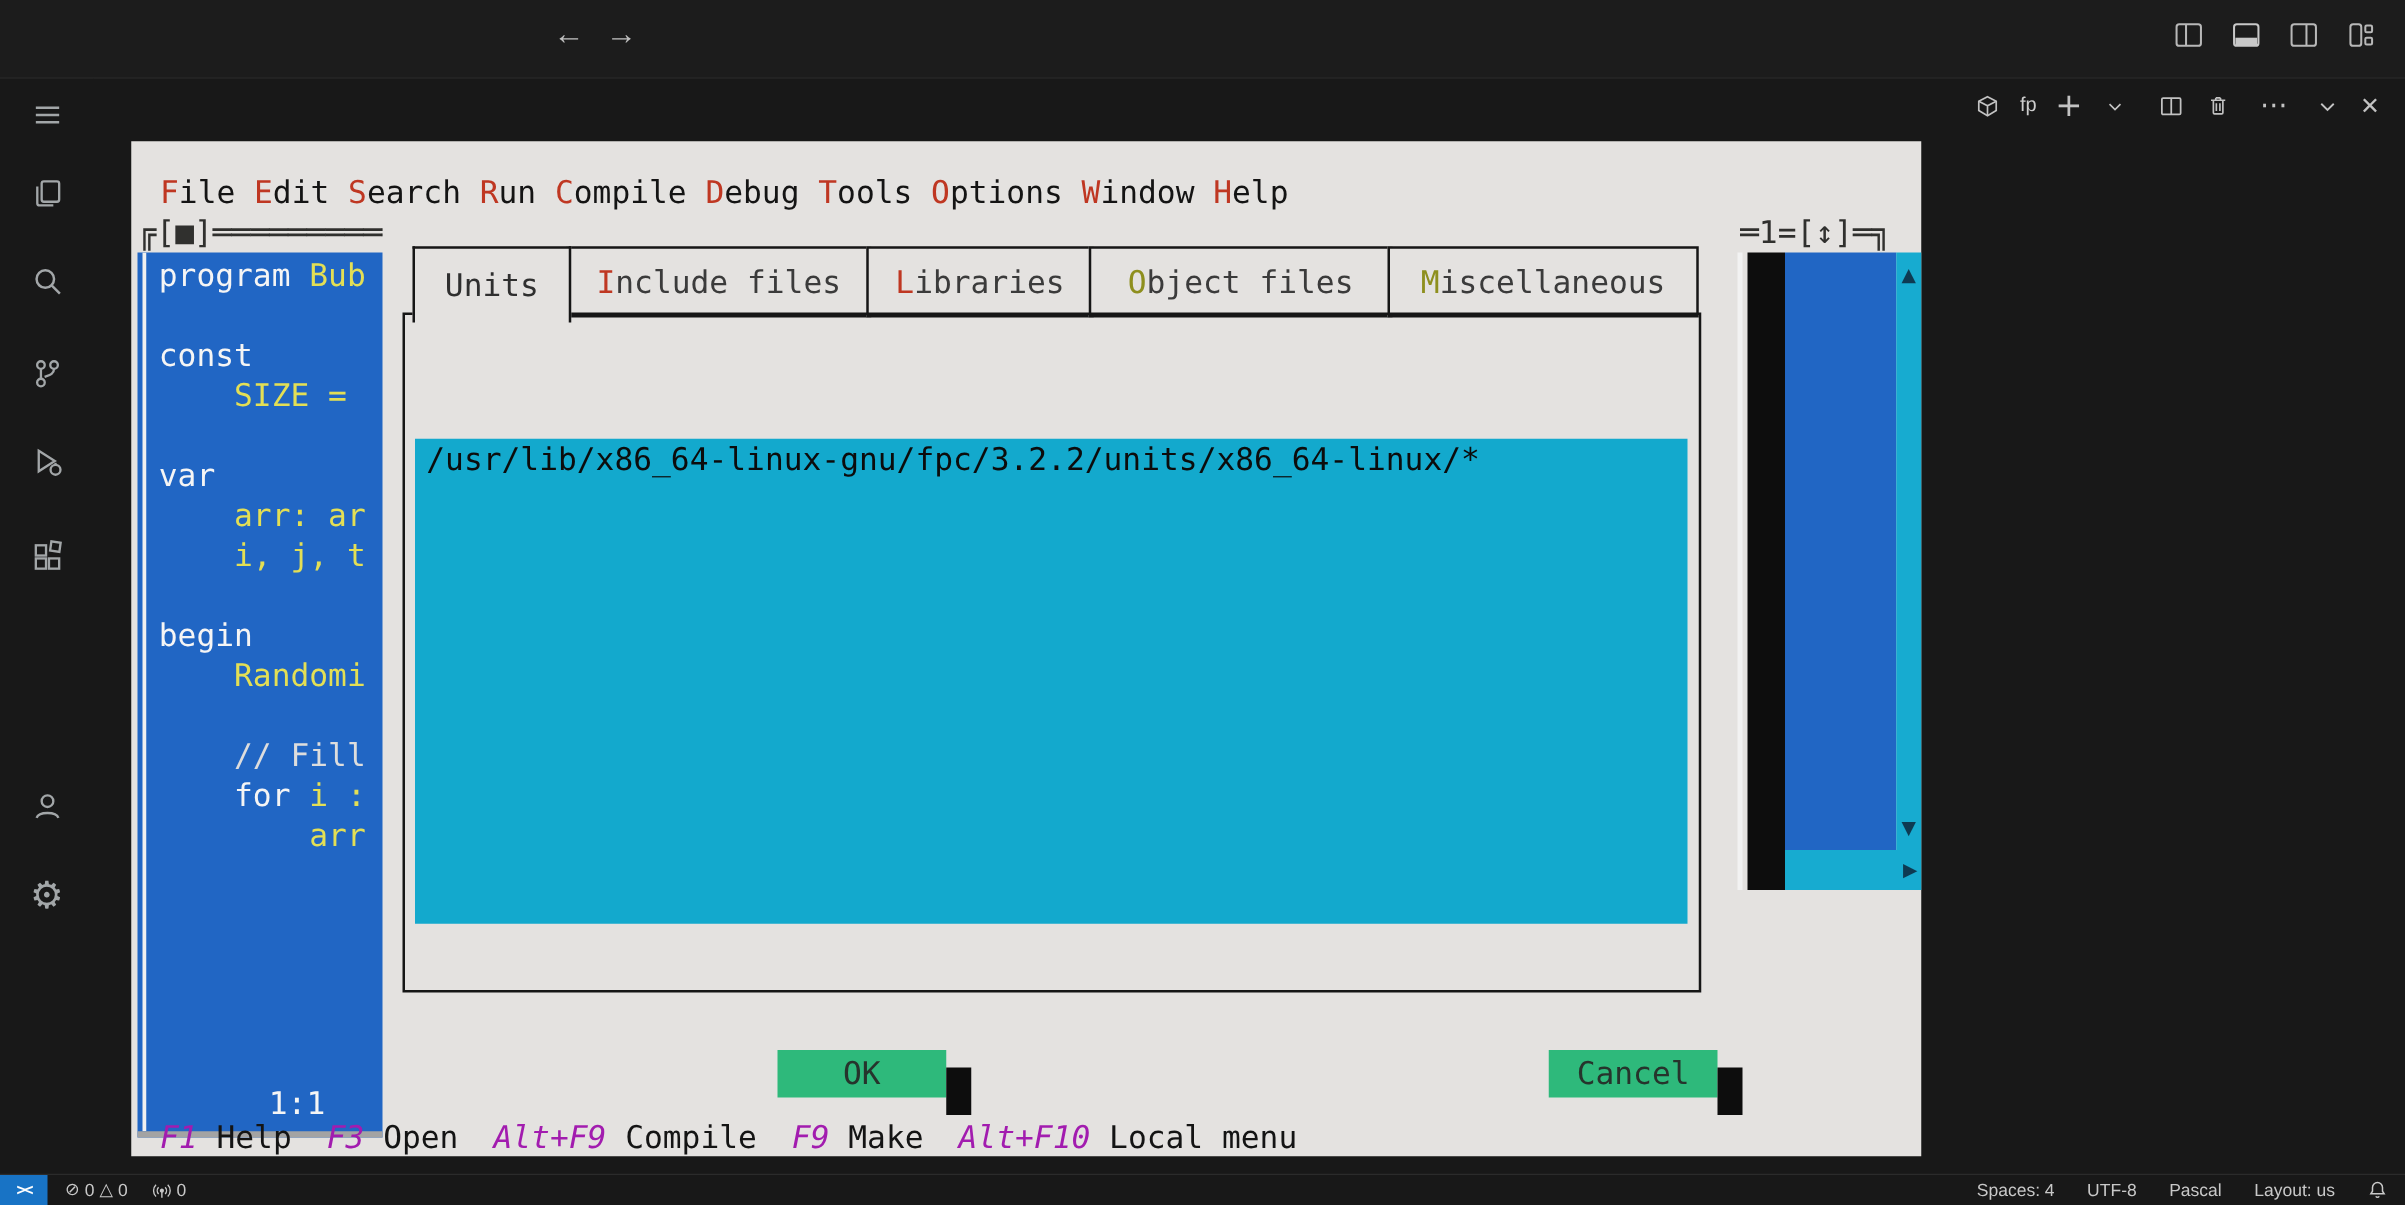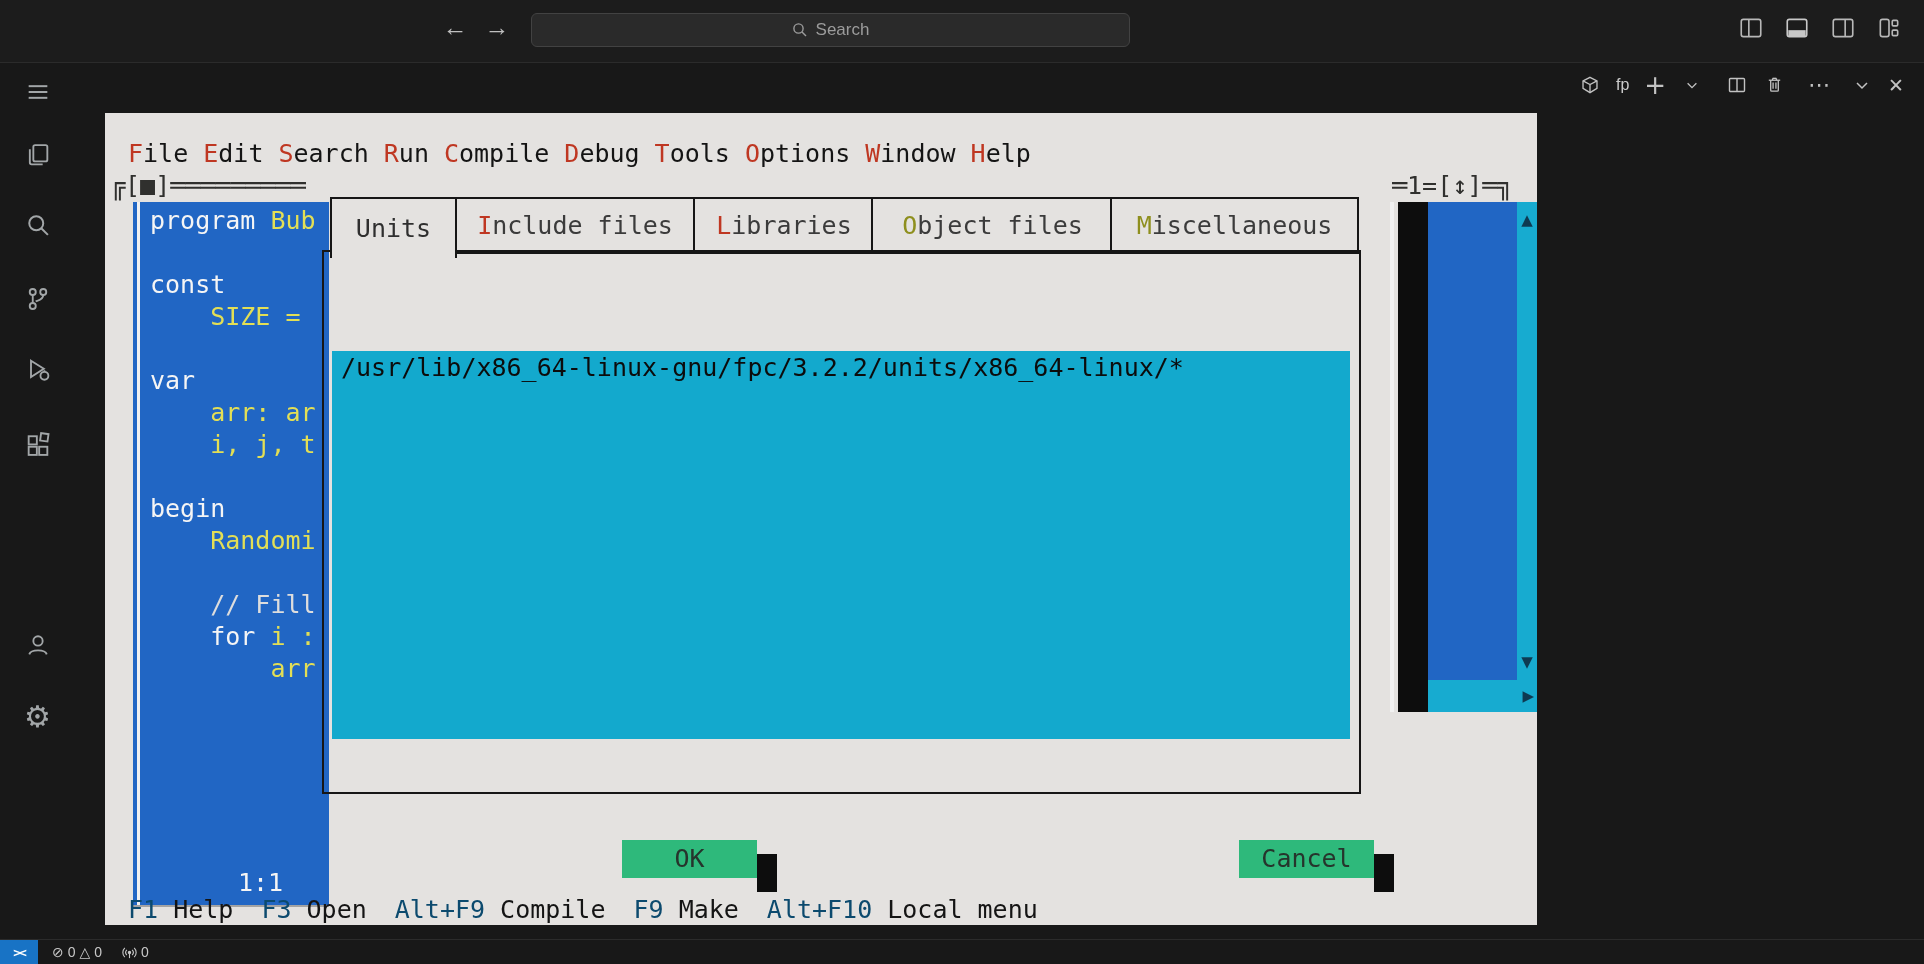--- a/index.html
+++ b/index.html
@@ -40,21 +40,21 @@
   
   .tui{position:absolute;left:105px;top:113px;width:1432px;height:812px;background:#e4e2e0;
        font-family:"DejaVu Sans Mono",monospace;font-size:25px;line-height:32px;color:#141414;}
   .fp-menubar{position:absolute;left:8px;top:25px;height:32px;white-space:pre;}
   .menu-item{color:#141414;margin-left:15px;}
   .menu-item .hot{color:#bf3722;}
 
   
   .ed-frame-left{position:absolute;left:5px;top:57px;width:196px;overflow:hidden;white-space:pre;color:#30302e;}
   .ed-blue{position:absolute;left:5px;top:89px;width:196px;height:703px;background:#2166c4;
-           overflow:hidden;border-bottom:2px solid #a3a3a3;margin-left:23px;}
+           overflow:hidden;border-bottom:5px solid #a3a3a3;}
   .ed-blue::before{content:'';position:absolute;left:4px;top:0;bottom:0;width:3px;background:#f0f0f0;}
   .code{position:absolute;left:17px;top:3px;white-space:pre;}
   .code-line{height:32px;white-space:pre;}
   .c-w{color:#f5f5f5;}
   .c-y{color:#e3df55;}
   .c-c{color:#dddddd;}
   .ed-pos{position:absolute;left:105px;bottom:6px;color:#f5f5f5;}
 
   
   .ed-frame-right{position:absolute;left:1287px;top:57px;width:145px;overflow:hidden;white-space:pre;color:#30302e;}
@@ -88,21 +88,21 @@
   .dlg-list .path{position:absolute;left:9px;top:1px;color:#0c0c0c;white-space:pre;}
   .tv-btn{position:absolute;top:727px;width:135px;height:38px;background:#2eb97b;color:#26342c;
           display:flex;align-items:center;justify-content:center;z-index:4;cursor:default;}
   .tv-btn::after{content:'';position:absolute;right:-20px;top:14px;width:20px;height:38px;background:#0d0d0d;}
   .btn-ok{left:517px;}
   .btn-cancel{left:1134px;}
 
   
   .fkeys{position:absolute;left:23px;top:781px;height:30px;white-space:pre;}
   .fk{margin-right:28px;}
-  .fk-key{color:#0c4a6e;}
+  .fk-key{color:#a21caf;font-style:italic;}
   .fk-label{color:#141414;}
 
   
   .statusbar{position:absolute;left:0;bottom:0;width:1924px;height:24px;background:#181818;
              border-top:1px solid #2b2b2b;font-size:14px;color:#c8c8c8;}
   .sb-remote{position:absolute;left:0;top:0;width:38px;height:24px;background:#1873c5;color:#fff;
              display:flex;align-items:center;justify-content:center;font-size:13px;font-weight:bold;
              letter-spacing:-2px;font-family:"DejaVu Sans Mono",monospace;cursor:default;}
   .sb-left{position:absolute;left:52px;top:0;height:24px;display:flex;align-items:center;gap:6px;}
   .sb-group{display:flex;align-items:center;gap:4px;margin-right:14px;cursor:default;}
@@ -113,27 +113,20 @@
   svg.ic{display:block;}
 </style>
 </head>
 <body>
 
 <div class="screen">
 
   <div class="titlebar">
     <div class="nav-arrow nav-back">←</div>
     <div class="nav-arrow nav-fwd">→</div>
-    <div class="searchbox">
-      <svg class="ic" width="16" height="16" viewBox="0 0 16 16">
-        <circle cx="6.5" cy="6.5" r="4.6" fill="none" stroke="#9c9c9c" stroke-width="1.4"></circle>
-        <line x1="10" y1="10" x2="14" y2="14" stroke="#9c9c9c" stroke-width="1.4"></line>
-      </svg>
-      <span>Search</span>
-    </div>
     <div class="layout-icons">
       <svg class="licon" viewBox="0 0 24 24">
         <rect x="3" y="4" width="18" height="16" rx="2" fill="none" stroke="#b8b8b8" stroke-width="1.5"></rect>
         <line x1="10" y1="4" x2="10" y2="20" stroke="#b8b8b8" stroke-width="1.5"></line>
       </svg>
       <svg class="licon" viewBox="0 0 24 24">
         <rect x="3" y="4" width="18" height="16" rx="2" fill="none" stroke="#c8c8c8" stroke-width="1.5"></rect>
         <rect x="4" y="14" width="16" height="5.5" fill="#c8c8c8"></rect>
       </svg>
       <svg class="licon" viewBox="0 0 24 24">
@@ -317,15 +310,29 @@
           <g fill="none" stroke="#c8c8c8" stroke-width="1.2">
             <path d="M5.2 5.2 a4 4 0 0 0 0 5.6 M10.8 5.2 a4 4 0 0 1 0 5.6"></path>
             <path d="M3 3 a7 7 0 0 0 0 10 M13 3 a7 7 0 0 1 0 10"></path>
             <circle cx="8" cy="8" r="1.2" fill="#c8c8c8"></circle>
               <line x1="8" y1="9.2" x2="8" y2="14"></line>
           </g>
           </svg>
         <span>0</span>
       </span>
     </div>
+    <div class="sb-right" id="sb-right">
+      <span class="sb-item">Spaces: 4</span>
+        <span class="sb-item">UTF-8</span>
+        <span class="sb-item">Pascal</span>
+        <span class="sb-item">Layout: us</span>
+        <span class="sb-bell">
+        <svg class="ic" width="16" height="16" viewBox="0 0 16 16">
+            <g fill="none" stroke="#c8c8c8" stroke-width="1.2">
+          <path d="M8 2 a4 4 0 0 1 4 4 v3 l1.3 2 H2.7 L4 9 V6 a4 4 0 0 1 4-4 Z"></path>
+          <path d="M6.7 13 a1.4 1.4 0 0 0 2.6 0"></path>
+            </g>
+          </svg>
+      </span>
+    </div>
   </div>
 
 </div>
 
 </body></html>

